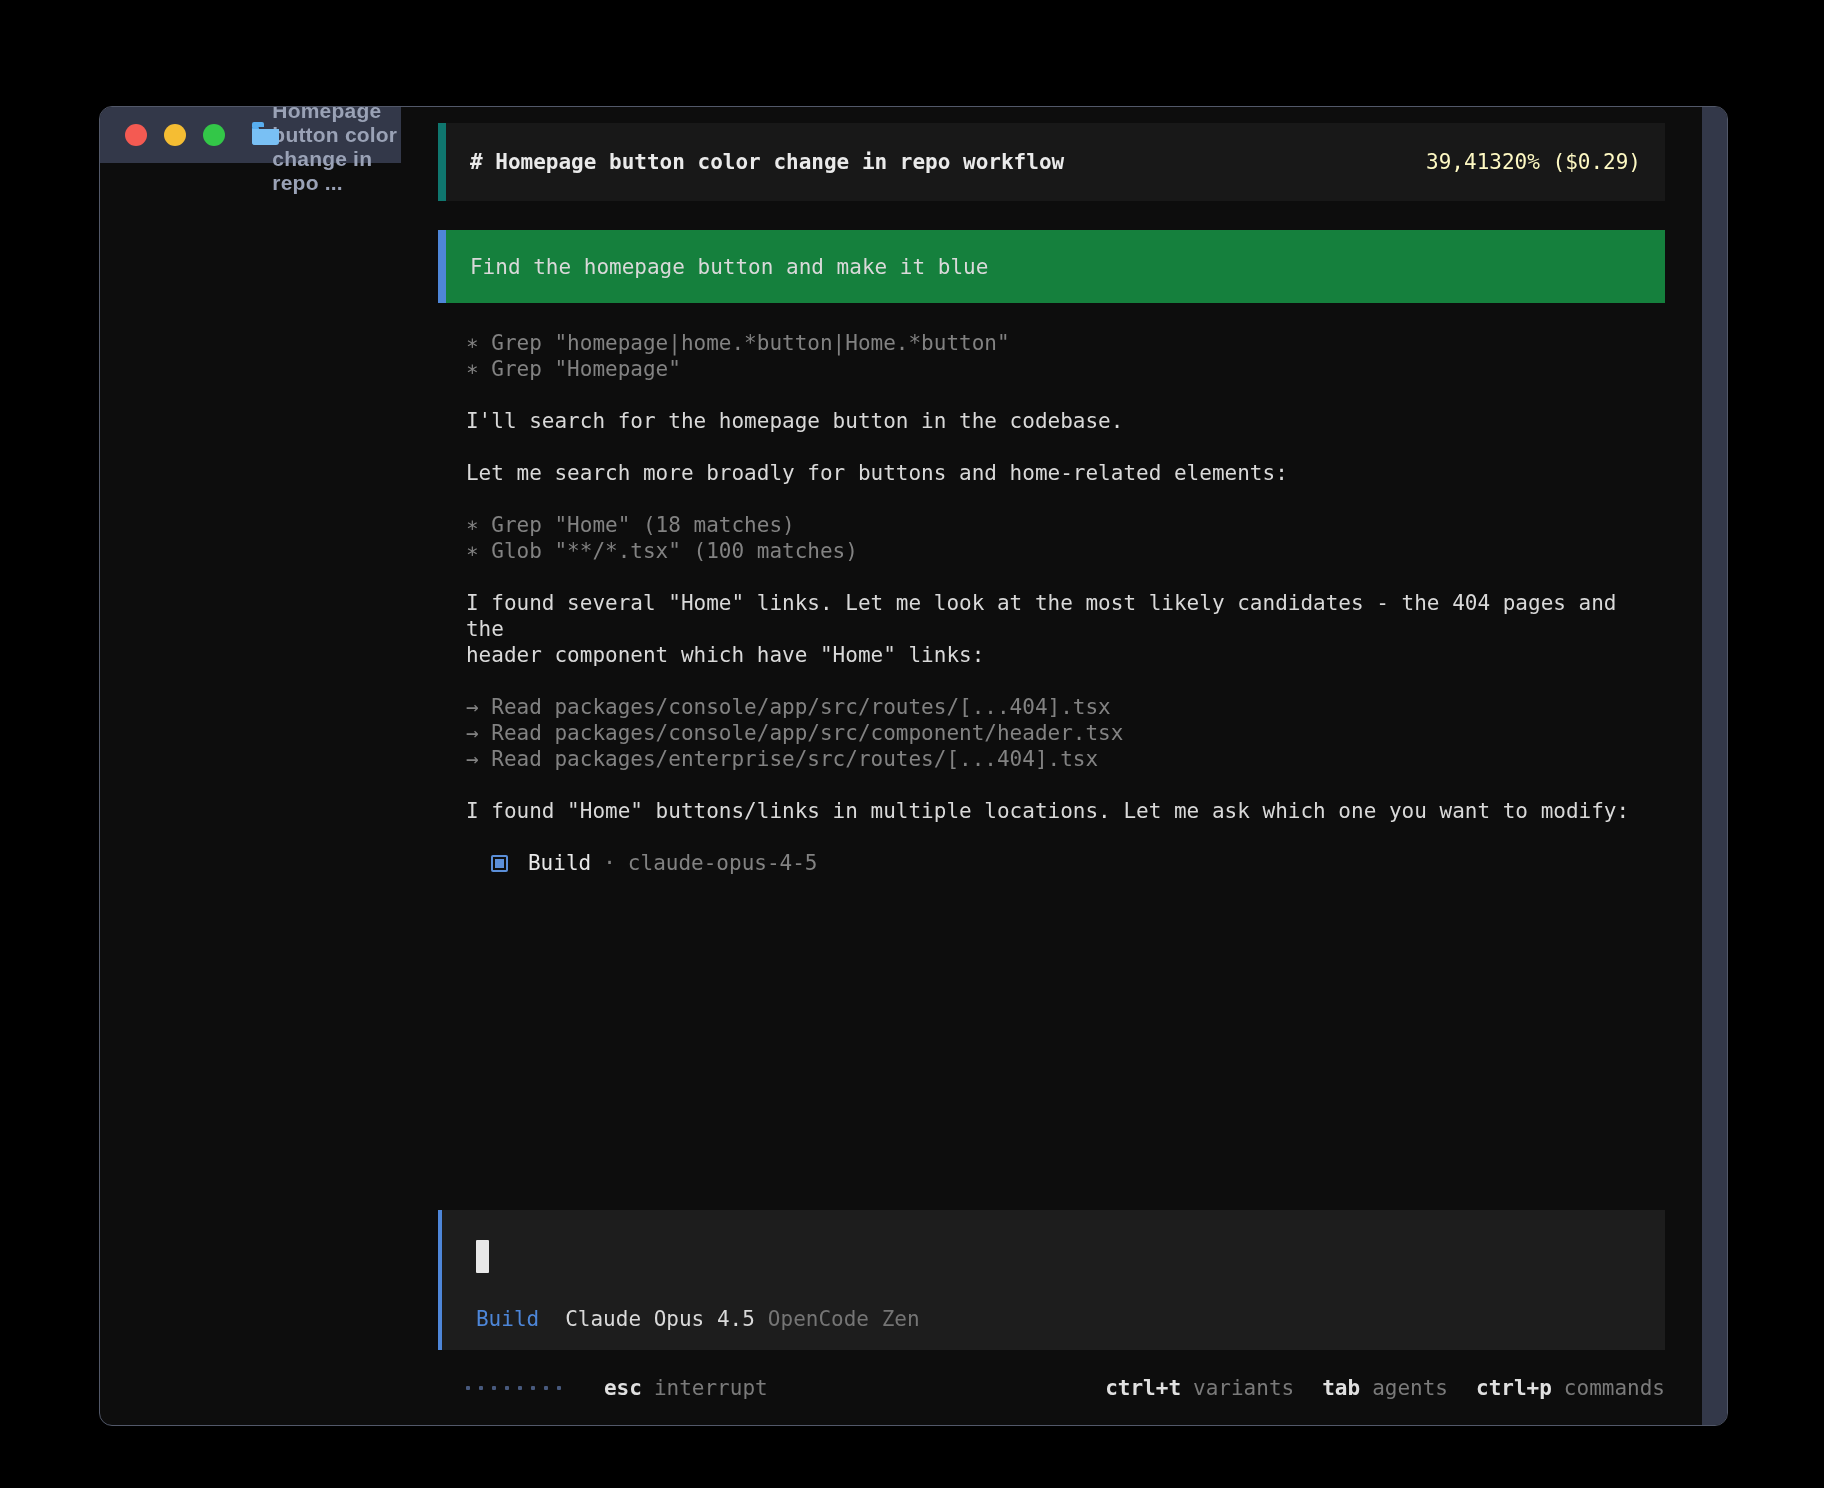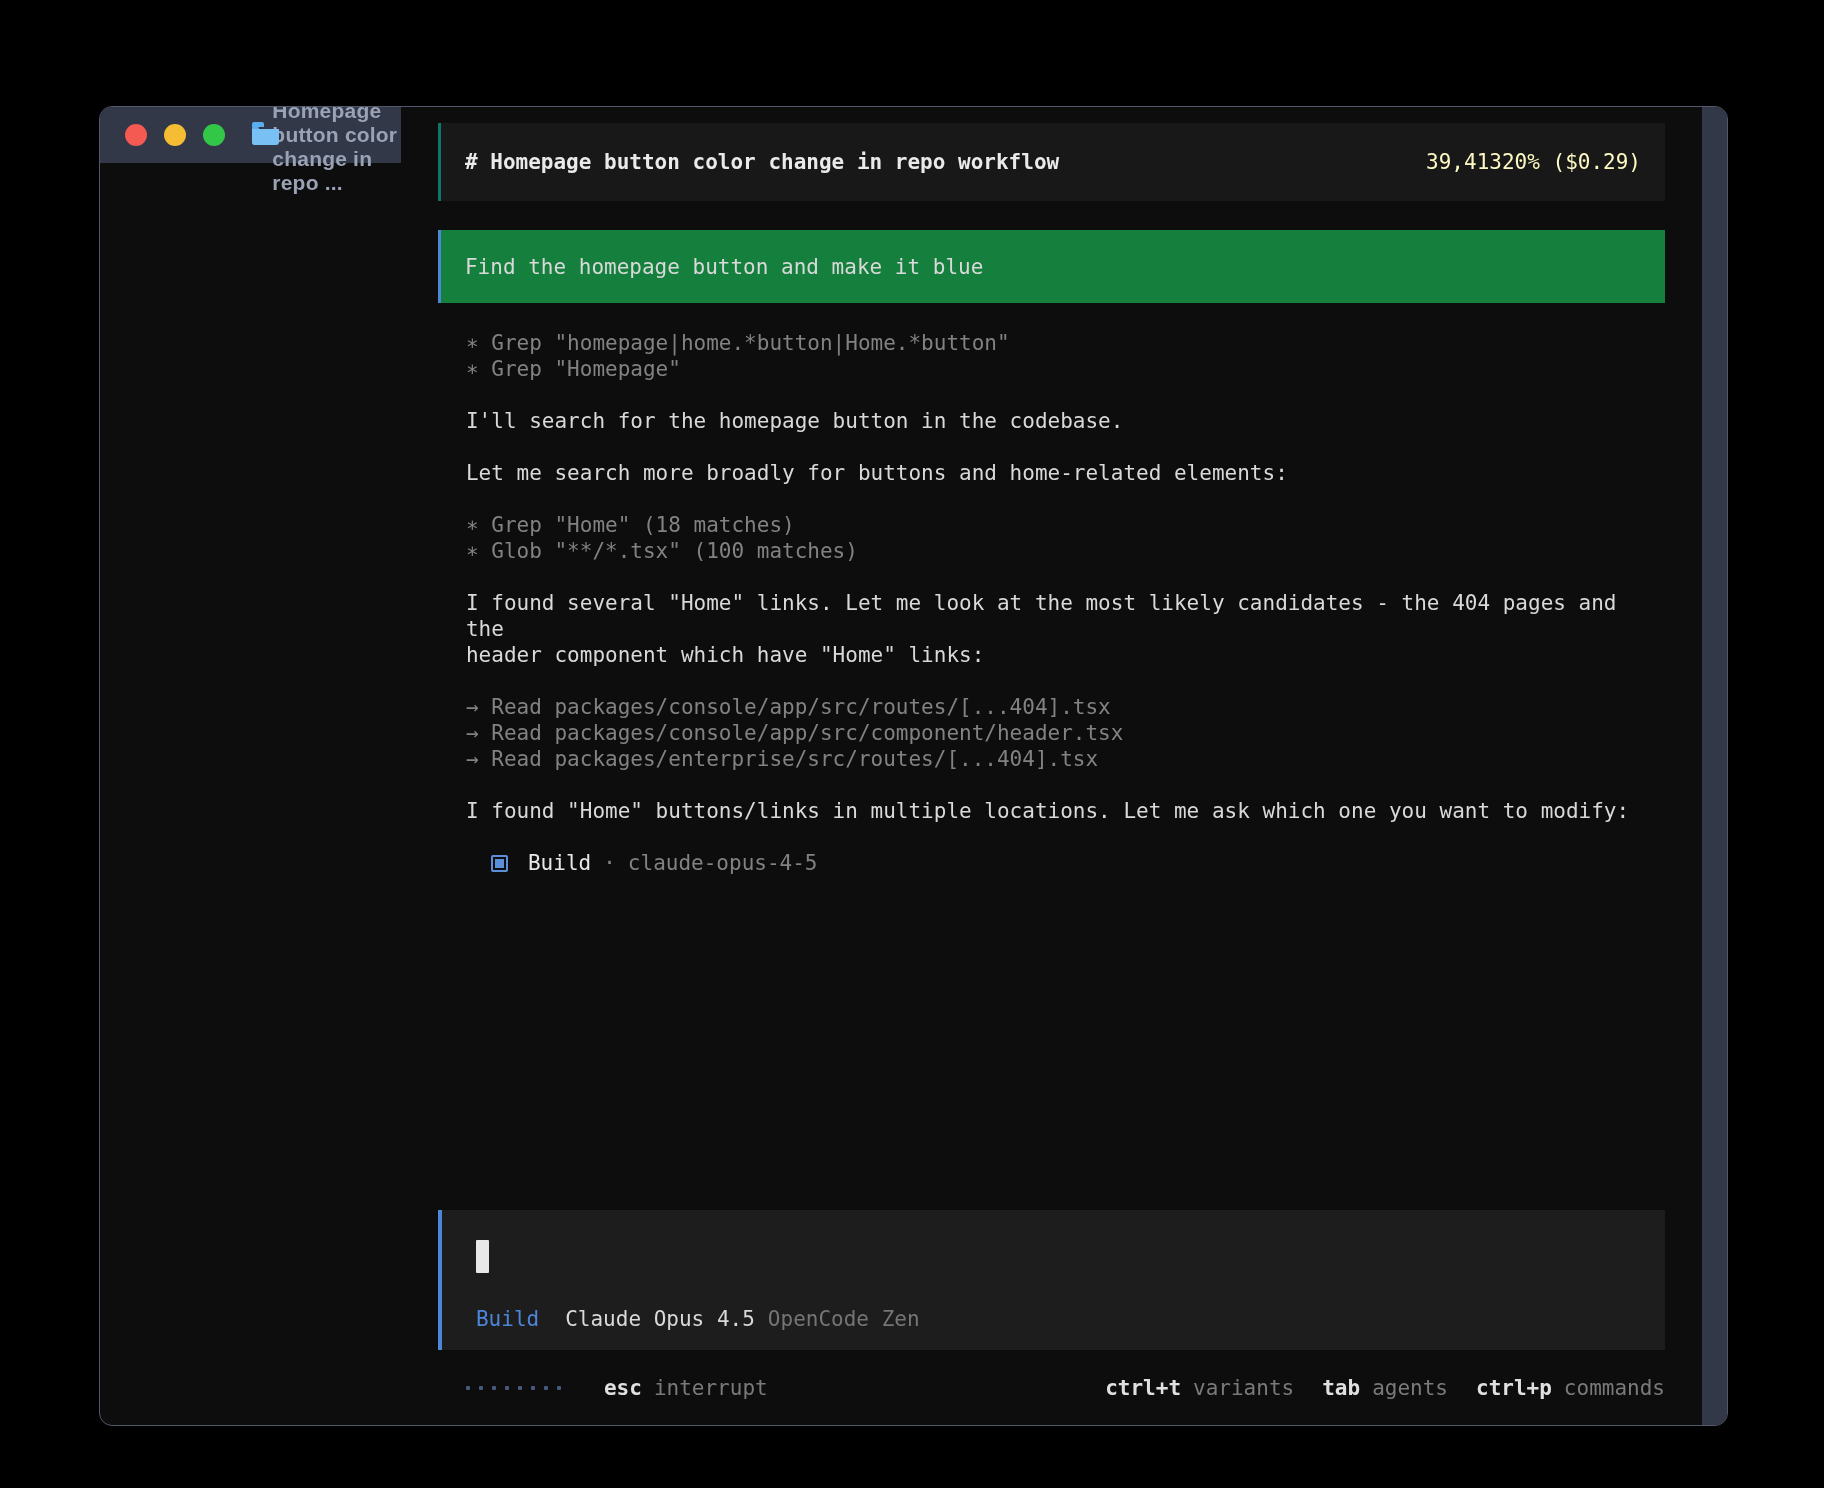--- a/index.html
+++ b/index.html
@@ -32,21 +32,21 @@
     margin-left:13px; font-family:"Liberation Sans", sans-serif;
     font-weight:bold; font-size:21px; color:#9aa2b6; letter-spacing:.2px;
   }
 
   
   .terminal {
     flex:1 1 auto; background:#0d0d0d; display:flex; flex-direction:column;
     padding:0 37px 24px 37px; font-size:21px; line-height:26px; color:#d9d9d9;
   }
 
-  .block { border-left:3px solid #0f766e; background:#181818; width:100%; }
+  .block { border-left:8px solid #0f766e; background:#181818; width:100%; }
 
   .session-header {
     margin-top:16px; height:78px; display:flex; align-items:center;
     justify-content:space-between; padding:0 24px;
   }
   .session-title { font-weight:bold; color:#eaeaea; }
   .session-stats { color:#fef9c3; display:flex; }
 
   .user-msg {
     margin-top:29px; height:73px; display:flex; align-items:center;

